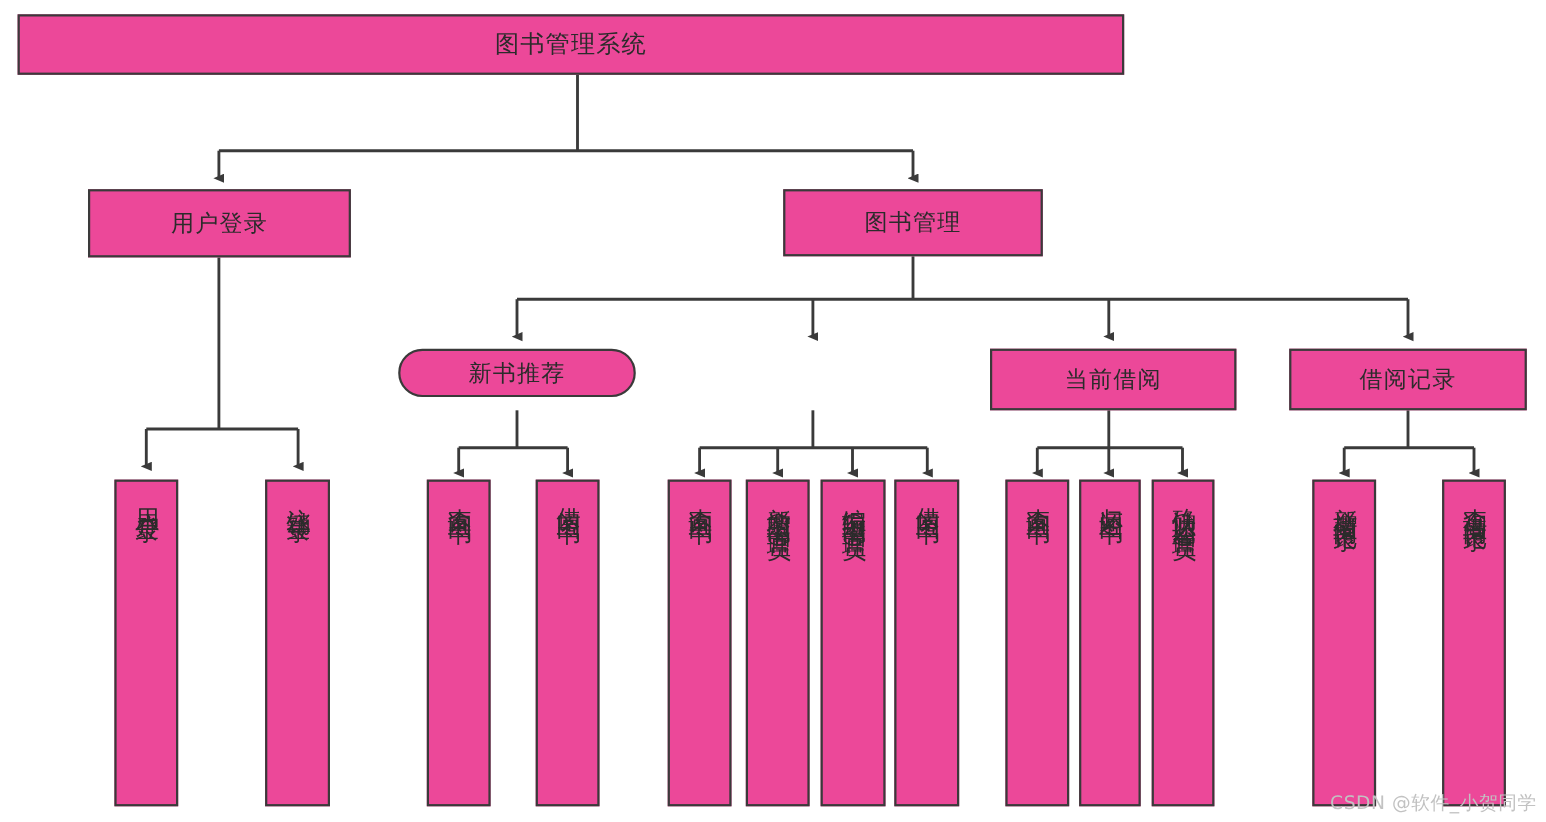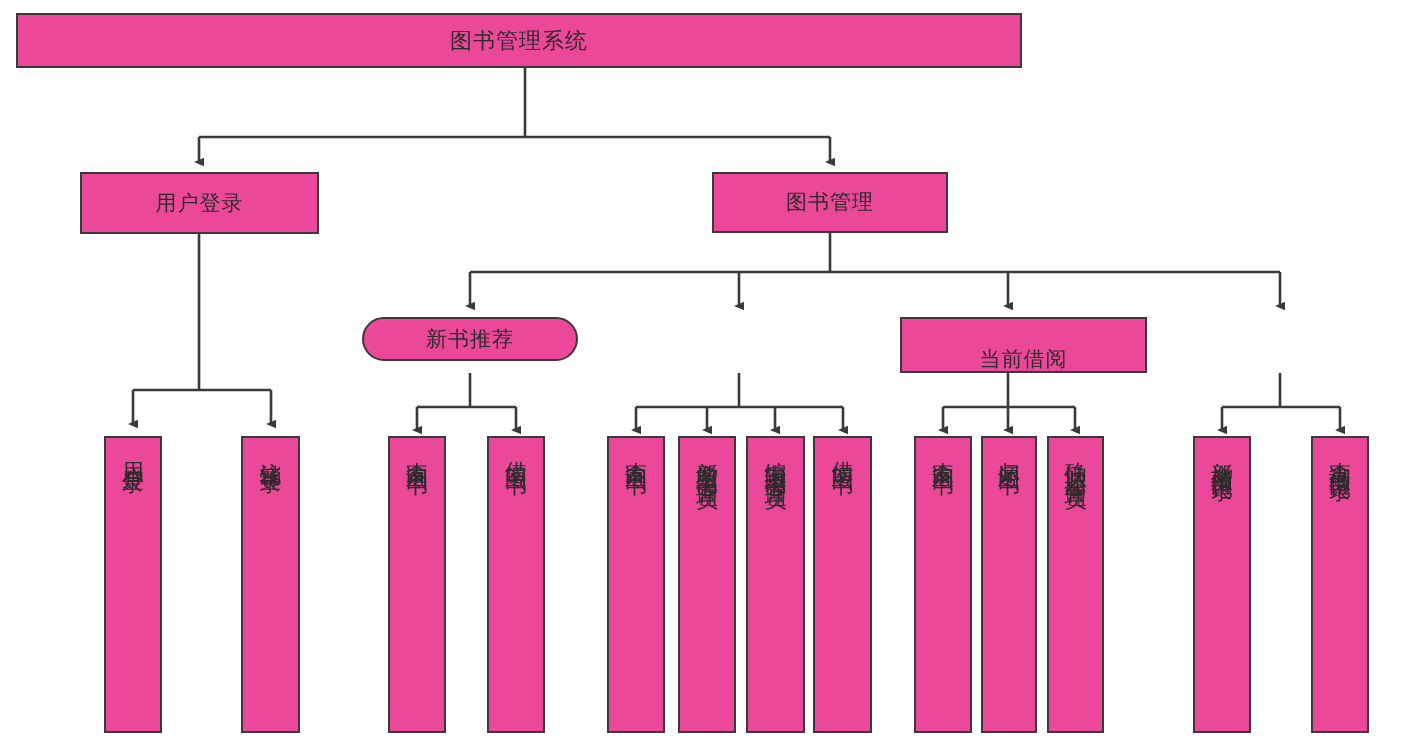--- a/index.html
+++ b/index.html
@@ -132,22 +132,25 @@
   <div class="node horiz" style="left:80px; top:172px; width:239px; height:62px;">
     <span class="node-label">用户登录</span>
   </div>
   <div class="node horiz" style="left:712px; top:172px; width:236px; height:61px;align-items:center;">
     <span class="node-label">图书管理</span>
   </div>
 
   <div class="node horiz" style="left:362px; top:317px; width:216px; height:44px;border-radius:27px;">
     <span class="node-label">新书推荐</span>
   </div>
-  <div class="node horiz" style="left:900px; top:317px; width:247px; height:56px;align-items:flex-end;">
+  <div class="node horiz" style="left:900px; top:317px; width:224px; height:56px;">
     <span class="node-label">当前借阅</span>
+  </div>
+  <div class="node horiz" style="left:1172px; top:317px; width:216px; height:56px;">
+    <span class="node-label">借阅记录</span>
   </div>
 
   <div class="node vert" style="left:104px; top:436px; width:58px; height:297px;">
     <span class="node-label">用户登录</span>
   </div>
   <div class="node vert" style="left:241px; top:436px; width:59px; height:297px;">
     <span class="node-label">注销登录</span>
   </div>
 
   <div class="node vert" style="left:388px; top:436px; width:58px; height:297px;">
@@ -180,14 +183,15 @@
     <span class="node-label">确认归还（管理员）</span>
   </div>
 
   <div class="node vert" style="left:1193px; top:436px; width:58px; height:297px;">
     <span class="node-label">新增借阅记录</span>
   </div>
   <div class="node vert" style="left:1311px; top:436px; width:58px; height:297px;">
     <span class="node-label">查询借阅记录</span>
   </div>
 
+  <div class="watermark">CSDN @软件_小贺同学</div>
 
 </div>
 
 </body></html>

